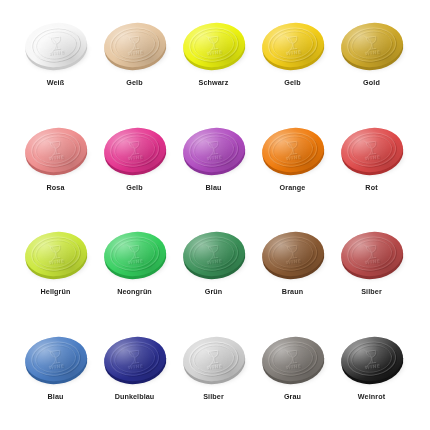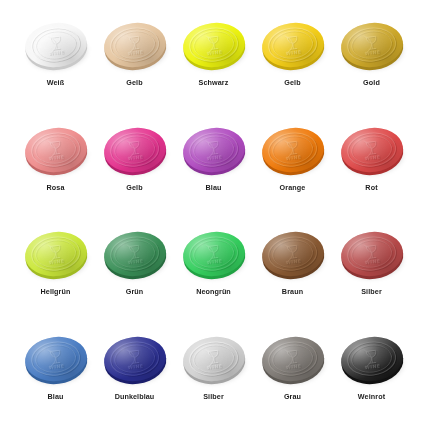--- a/index.html
+++ b/index.html
@@ -470,20 +470,53 @@
     </svg></div>
           </div>
         </div>
       </div>
       <div class="label">Hellgrün</div>
     </div>
     <div class="swatch-cell">
       <div class="token-stage">
         <div class="token-shadow"></div>
         <div class="token-disc">
+          <div class="disc-edge" style="background: rgb(33, 162, 68);"></div>
+          <div class="disc-face" style="background: rgb(52, 207, 94);">
+            <div class="emboss"><svg viewBox="0 0 62 44" width="62" height="44" xmlns="http://www.w3.org/2000/svg">
+
+    <g transform="translate(0.45,0.5)" stroke="#22a446" fill="none" opacity="0.55" stroke-linecap="round" stroke-linejoin="round">
+      <ellipse cx="31" cy="22" rx="24" ry="16.5" stroke-width="1.1"></ellipse>
+      <ellipse cx="31" cy="22" rx="20" ry="13.5" stroke-width="0.7"></ellipse>
+      <path d="M24.5 12.5 q6.5 3.5 6.5 8.5 q0 5 -6.5 8.5" stroke-width="0.8"></path>
+      <path d="M26.5 14.2 h9.6 q0 5.3 -4.8 6.6 q-4.8 -1.3 -4.8 -6.6 z" stroke-width="0.9"></path>
+      <path d="M31.3 20.8 v5.1" stroke-width="0.9"></path>
+      <path d="M27.9 26.3 h6.8" stroke-width="0.9"></path>
+      <text x="31" y="31.6" font-family="DejaVu Sans, sans-serif" font-size="4.6" font-weight="bold" letter-spacing="0.5" text-anchor="middle" fill="#22a446" stroke="none">WINE</text>
+    </g>
+
+    <g transform="translate(-0.35,-0.4)" stroke="#6ae28b" fill="none" opacity="0.65" stroke-linecap="round" stroke-linejoin="round">
+      <ellipse cx="31" cy="22" rx="24" ry="16.5" stroke-width="1.1"></ellipse>
+      <ellipse cx="31" cy="22" rx="20" ry="13.5" stroke-width="0.7"></ellipse>
+      <path d="M24.5 12.5 q6.5 3.5 6.5 8.5 q0 5 -6.5 8.5" stroke-width="0.8"></path>
+      <path d="M26.5 14.2 h9.6 q0 5.3 -4.8 6.6 q-4.8 -1.3 -4.8 -6.6 z" stroke-width="0.9"></path>
+      <path d="M31.3 20.8 v5.1" stroke-width="0.9"></path>
+      <path d="M27.9 26.3 h6.8" stroke-width="0.9"></path>
+      <text x="31" y="31.6" font-family="DejaVu Sans, sans-serif" font-size="4.6" font-weight="bold" letter-spacing="0.5" text-anchor="middle" fill="#6ae28b" stroke="none">WINE</text>
+    </g>
+    </svg></div>
+          </div>
+        </div>
+      </div>
+      <div class="label">Neongrün</div>
+    </div>
+    <div class="swatch-cell">
+      <div class="token-stage">
+        <div class="token-shadow"></div>
+        <div class="token-disc">
           <div class="disc-edge" style="background: rgb(39, 107, 63);"></div>
           <div class="disc-face" style="background: rgb(58, 144, 88);">
             <div class="emboss"><svg viewBox="0 0 62 44" width="62" height="44" xmlns="http://www.w3.org/2000/svg">
 
     <g transform="translate(0.45,0.5)" stroke="#286d41" fill="none" opacity="0.55" stroke-linecap="round" stroke-linejoin="round">
       <ellipse cx="31" cy="22" rx="24" ry="16.5" stroke-width="1.1"></ellipse>
       <ellipse cx="31" cy="22" rx="20" ry="13.5" stroke-width="0.7"></ellipse>
       <path d="M24.5 12.5 q6.5 3.5 6.5 8.5 q0 5 -6.5 8.5" stroke-width="0.8"></path>
       <path d="M26.5 14.2 h9.6 q0 5.3 -4.8 6.6 q-4.8 -1.3 -4.8 -6.6 z" stroke-width="0.9"></path>
       <path d="M31.3 20.8 v5.1" stroke-width="0.9"></path>
@@ -503,53 +536,20 @@
     </svg></div>
           </div>
         </div>
       </div>
       <div class="label">Grün</div>
     </div>
     <div class="swatch-cell">
       <div class="token-stage">
         <div class="token-shadow"></div>
         <div class="token-disc">
-          <div class="disc-edge" style="background: rgb(33, 162, 68);"></div>
-          <div class="disc-face" style="background: rgb(52, 207, 94);">
-            <div class="emboss"><svg viewBox="0 0 62 44" width="62" height="44" xmlns="http://www.w3.org/2000/svg">
-
-    <g transform="translate(0.45,0.5)" stroke="#22a446" fill="none" opacity="0.55" stroke-linecap="round" stroke-linejoin="round">
-      <ellipse cx="31" cy="22" rx="24" ry="16.5" stroke-width="1.1"></ellipse>
-      <ellipse cx="31" cy="22" rx="20" ry="13.5" stroke-width="0.7"></ellipse>
-      <path d="M24.5 12.5 q6.5 3.5 6.5 8.5 q0 5 -6.5 8.5" stroke-width="0.8"></path>
-      <path d="M26.5 14.2 h9.6 q0 5.3 -4.8 6.6 q-4.8 -1.3 -4.8 -6.6 z" stroke-width="0.9"></path>
-      <path d="M31.3 20.8 v5.1" stroke-width="0.9"></path>
-      <path d="M27.9 26.3 h6.8" stroke-width="0.9"></path>
-      <text x="31" y="31.6" font-family="DejaVu Sans, sans-serif" font-size="4.6" font-weight="bold" letter-spacing="0.5" text-anchor="middle" fill="#22a446" stroke="none">WINE</text>
-    </g>
-
-    <g transform="translate(-0.35,-0.4)" stroke="#6ae28b" fill="none" opacity="0.65" stroke-linecap="round" stroke-linejoin="round">
-      <ellipse cx="31" cy="22" rx="24" ry="16.5" stroke-width="1.1"></ellipse>
-      <ellipse cx="31" cy="22" rx="20" ry="13.5" stroke-width="0.7"></ellipse>
-      <path d="M24.5 12.5 q6.5 3.5 6.5 8.5 q0 5 -6.5 8.5" stroke-width="0.8"></path>
-      <path d="M26.5 14.2 h9.6 q0 5.3 -4.8 6.6 q-4.8 -1.3 -4.8 -6.6 z" stroke-width="0.9"></path>
-      <path d="M31.3 20.8 v5.1" stroke-width="0.9"></path>
-      <path d="M27.9 26.3 h6.8" stroke-width="0.9"></path>
-      <text x="31" y="31.6" font-family="DejaVu Sans, sans-serif" font-size="4.6" font-weight="bold" letter-spacing="0.5" text-anchor="middle" fill="#6ae28b" stroke="none">WINE</text>
-    </g>
-    </svg></div>
-          </div>
-        </div>
-      </div>
-      <div class="label">Neongrün</div>
-    </div>
-    <div class="swatch-cell">
-      <div class="token-stage">
-        <div class="token-shadow"></div>
-        <div class="token-disc">
           <div class="disc-edge" style="background: rgb(104, 65, 35);"></div>
           <div class="disc-face" style="background: rgb(138, 90, 51);">
             <div class="emboss"><svg viewBox="0 0 62 44" width="62" height="44" xmlns="http://www.w3.org/2000/svg">
 
     <g transform="translate(0.45,0.5)" stroke="#6a4325" fill="none" opacity="0.55" stroke-linecap="round" stroke-linejoin="round">
       <ellipse cx="31" cy="22" rx="24" ry="16.5" stroke-width="1.1"></ellipse>
       <ellipse cx="31" cy="22" rx="20" ry="13.5" stroke-width="0.7"></ellipse>
       <path d="M24.5 12.5 q6.5 3.5 6.5 8.5 q0 5 -6.5 8.5" stroke-width="0.8"></path>
       <path d="M26.5 14.2 h9.6 q0 5.3 -4.8 6.6 q-4.8 -1.3 -4.8 -6.6 z" stroke-width="0.9"></path>
       <path d="M31.3 20.8 v5.1" stroke-width="0.9"></path>

